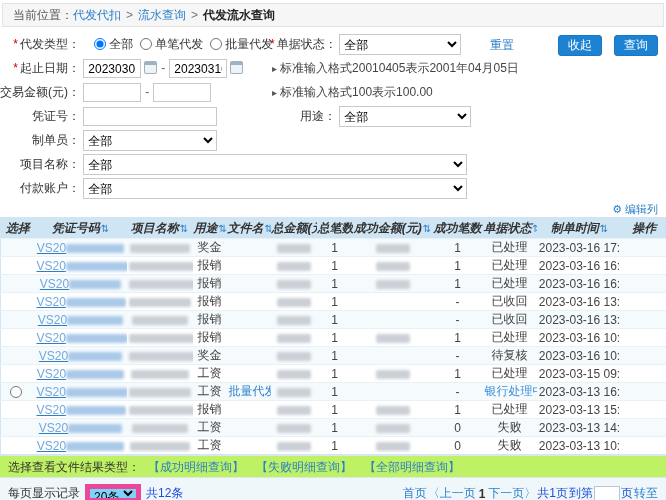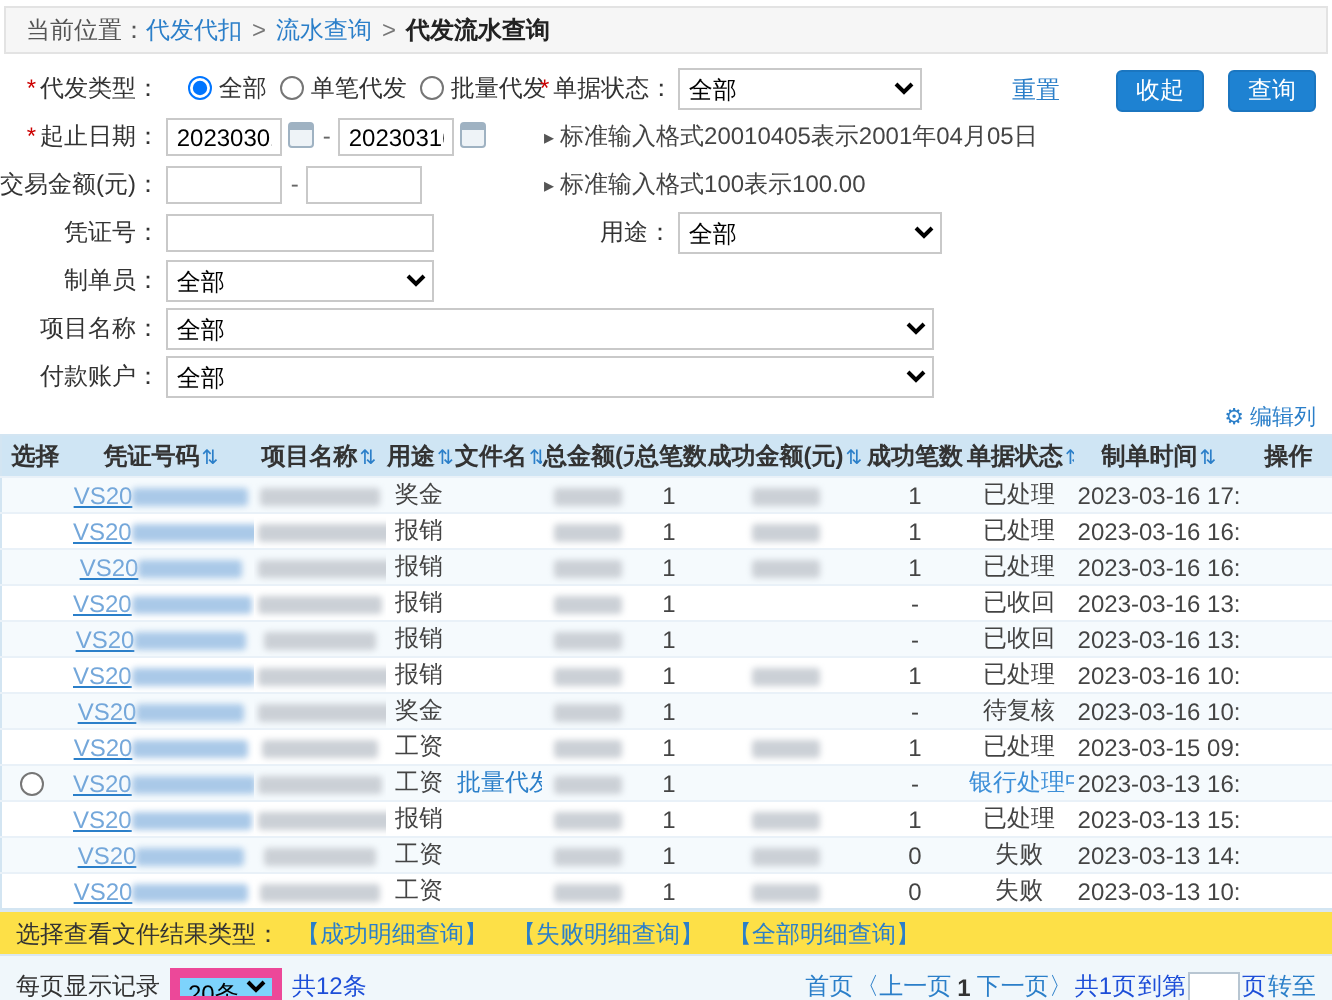--- a/index.html
+++ b/index.html
@@ -25,21 +25,21 @@
   .flabel { display:inline-block; width:80px; text-align:right; }
   .star { color:#c00; font-style:normal; margin-right:2px; }
   .radios { margin-left:4px; }
   .radios label { margin-left:7px; cursor:pointer; }
   input[type=radio] { vertical-align:-2px; margin:0 3px 0 0; width:12px; height:12px; }
   .rcol { position:absolute; left:270px; top:0; line-height:24px; }
   .rlabel { display:inline-block; width:66px; text-align:right; }
   .note { position:absolute; left:272px; top:0; line-height:24px; color:#444; }
   .arr { color:#555; margin-right:3px; font-size:10px; }
   .btns { position:absolute; right:8px; top:1px; }
-  .reset-link { margin-right:16px;text-align:right; }
+  .reset-link { margin-right:32px;text-align:right; }
   .btn {
     background:#1e82d2; color:#fff; border:1px solid #1b76c0; border-radius:3px;
     height:21px; padding:0 9px; margin-left:12px; font-size:12px; cursor:pointer;
     font-family:"Liberation Sans",sans-serif;
   }
   .txt {
     height:19px; border:1px solid #c9c9c9; padding:0 4px; vertical-align:middle;
     font-size:12px; font-family:"Liberation Sans",sans-serif;
   }
   .sel {
@@ -54,37 +54,37 @@
   .dash { margin:0 4px; color:#666; }
 
   
   .edit-cols-row { text-align:right; padding:1px 8px 2px; font-size:11px; height:15px; line-height:13px; }
   .gear { margin-right:3px; }
 
   
   table { width:666px; border-collapse:collapse; table-layout:fixed; border:1px solid #d3e5f2; }
   thead th {
     background:#cfe5f4; height:21px; font-weight:bold; font-size:12px; color:#333;
-    padding:0 1px; white-space:nowrap; overflow:hidden; text-align:center;
+    padding:0 1px; white-space:nowrap; overflow:hidden; text-align:center;font-style:italic;
   }
   .sort-icon { color:#2b7fc9; margin-left:1px; font-size:10px; font-weight:normal; }
   tbody td {
     height:18px; padding:0 2px; text-align:center; white-space:nowrap; overflow:hidden;
     border-top:1px solid #e9f1f8; font-size:12px; color:#444;
   }
   tr.alt { background:#f5fafd; }
   .redact { display:inline-block; height:9px; border-radius:2px; vertical-align:middle; filter:blur(1.5px); }
   .rb { background:#aac9e8; }
   .rg { background:#cbd0d6; }
   .vpfx { color:#74a7da; }
   .vlink { display:inline-block;text-decoration:underline; }
   .st-hl { color:#3d8fd8; }
 
   
-  .file-links-row { border-top:1px solid #d9e7f2; background:#fde047; padding:4px 8px; height:22px; line-height:14px; }
+  .file-links-row { border-top:1px solid #d9e7f2; background:#bef264; padding:4px 8px; height:22px; line-height:14px; }
   .flr-label { color:#333; margin-right:8px; }
   .file-links-row a { margin-right:12px; }
   .pager {
     display:flex; align-items:center; border-top:1px solid #d9e7f2; background:#f0f7fb;
     padding:3px 8px; height:32px;
   }
   .pager-left { display:flex; align-items:center; gap:5px; }
   .pager-right { margin-left:auto; display:flex; align-items:center; gap:1px;justify-content:space-between; }
   .goto-input { width:26px; height:16px; border:1px solid #b8c6d2; }
   .pg-current { color:#333; font-weight:bold; padding:0 2px; }

